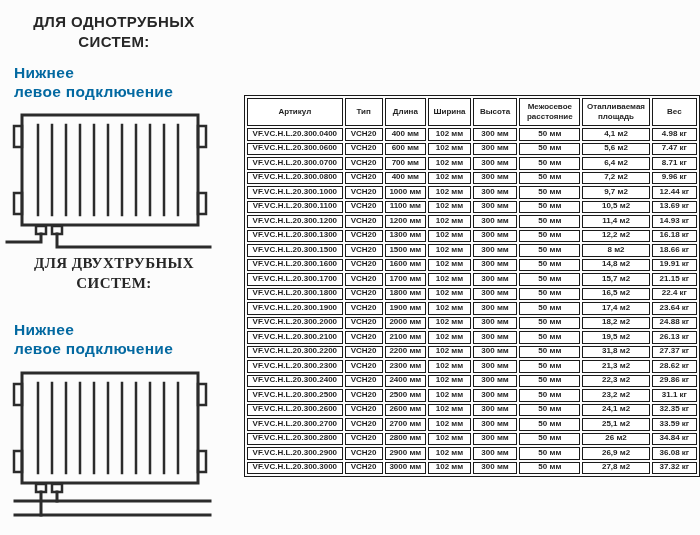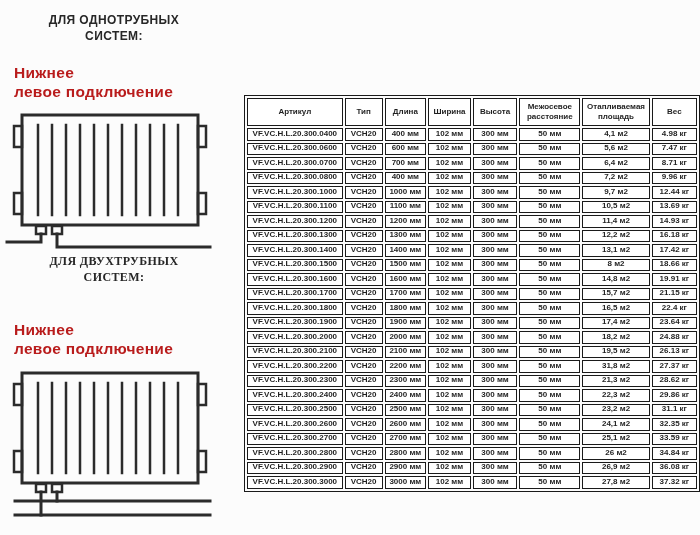--- a/index.html
+++ b/index.html
@@ -9,29 +9,29 @@
     font-family:"Liberation Sans",sans-serif;
     color:#242424;
     overflow:hidden;
   }
   .page{position:relative;width:700px;height:535px;}
 
   
   .left-panel{position:absolute;left:0;top:0;width:228px;height:535px;}
   .section-heading{
     position:absolute;width:100%;margin:0;
-    font-size:12px;font-weight:bold;letter-spacing:.4px;
+    font-size:15px;font-weight:bold;letter-spacing:.4px;
     text-align:center;line-height:1.35;white-space:pre-line;color:#272727;
   }
   .heading-1{top:12px;}
   .heading-2{top:253px;font-family:Liberation Serif, serif;}
   .connection-label{
     position:absolute;left:14px;margin:0;
     font-size:15.5px;font-weight:bold;letter-spacing:.3px;
-    line-height:1.25;white-space:pre-line;color:#b91c1c;
+    line-height:1.25;white-space:pre-line;color:#0369a1;
   }
   .label-1{top:63px;}
   .label-2{top:320px;}
   .diagram{position:absolute;left:5px;}
   .diagram-1{top:110px;}
   .diagram-2{top:368px;}
 
   
   .table-wrap{position:absolute;left:244px;top:95px;}
   table.spec{
@@ -226,30 +226,20 @@
             <td>VF.VC.H.L.20.300.1300</td>
             <td>VCH20</td>
             <td>1300 мм</td>
             <td>102 мм</td>
             <td>300 мм</td>
             <td>50 мм</td>
             <td>12,2 м2</td>
             <td>16.18 кг</td>
           </tr>
           <tr>
-            <td>VF.VC.H.L.20.300.1400</td>
-            <td>VCH20</td>
-            <td>1400 мм</td>
-            <td>102 мм</td>
-            <td>300 мм</td>
-            <td>50 мм</td>
-            <td>13,1 м2</td>
-            <td>17.42 кг</td>
-          </tr>
-          <tr>
             <td>VF.VC.H.L.20.300.1500</td>
             <td>VCH20</td>
             <td>1500 мм</td>
             <td>102 мм</td>
             <td>300 мм</td>
             <td>50 мм</td>
             <td>8 м2</td>
             <td>18.66 кг</td>
           </tr>
           <tr>

